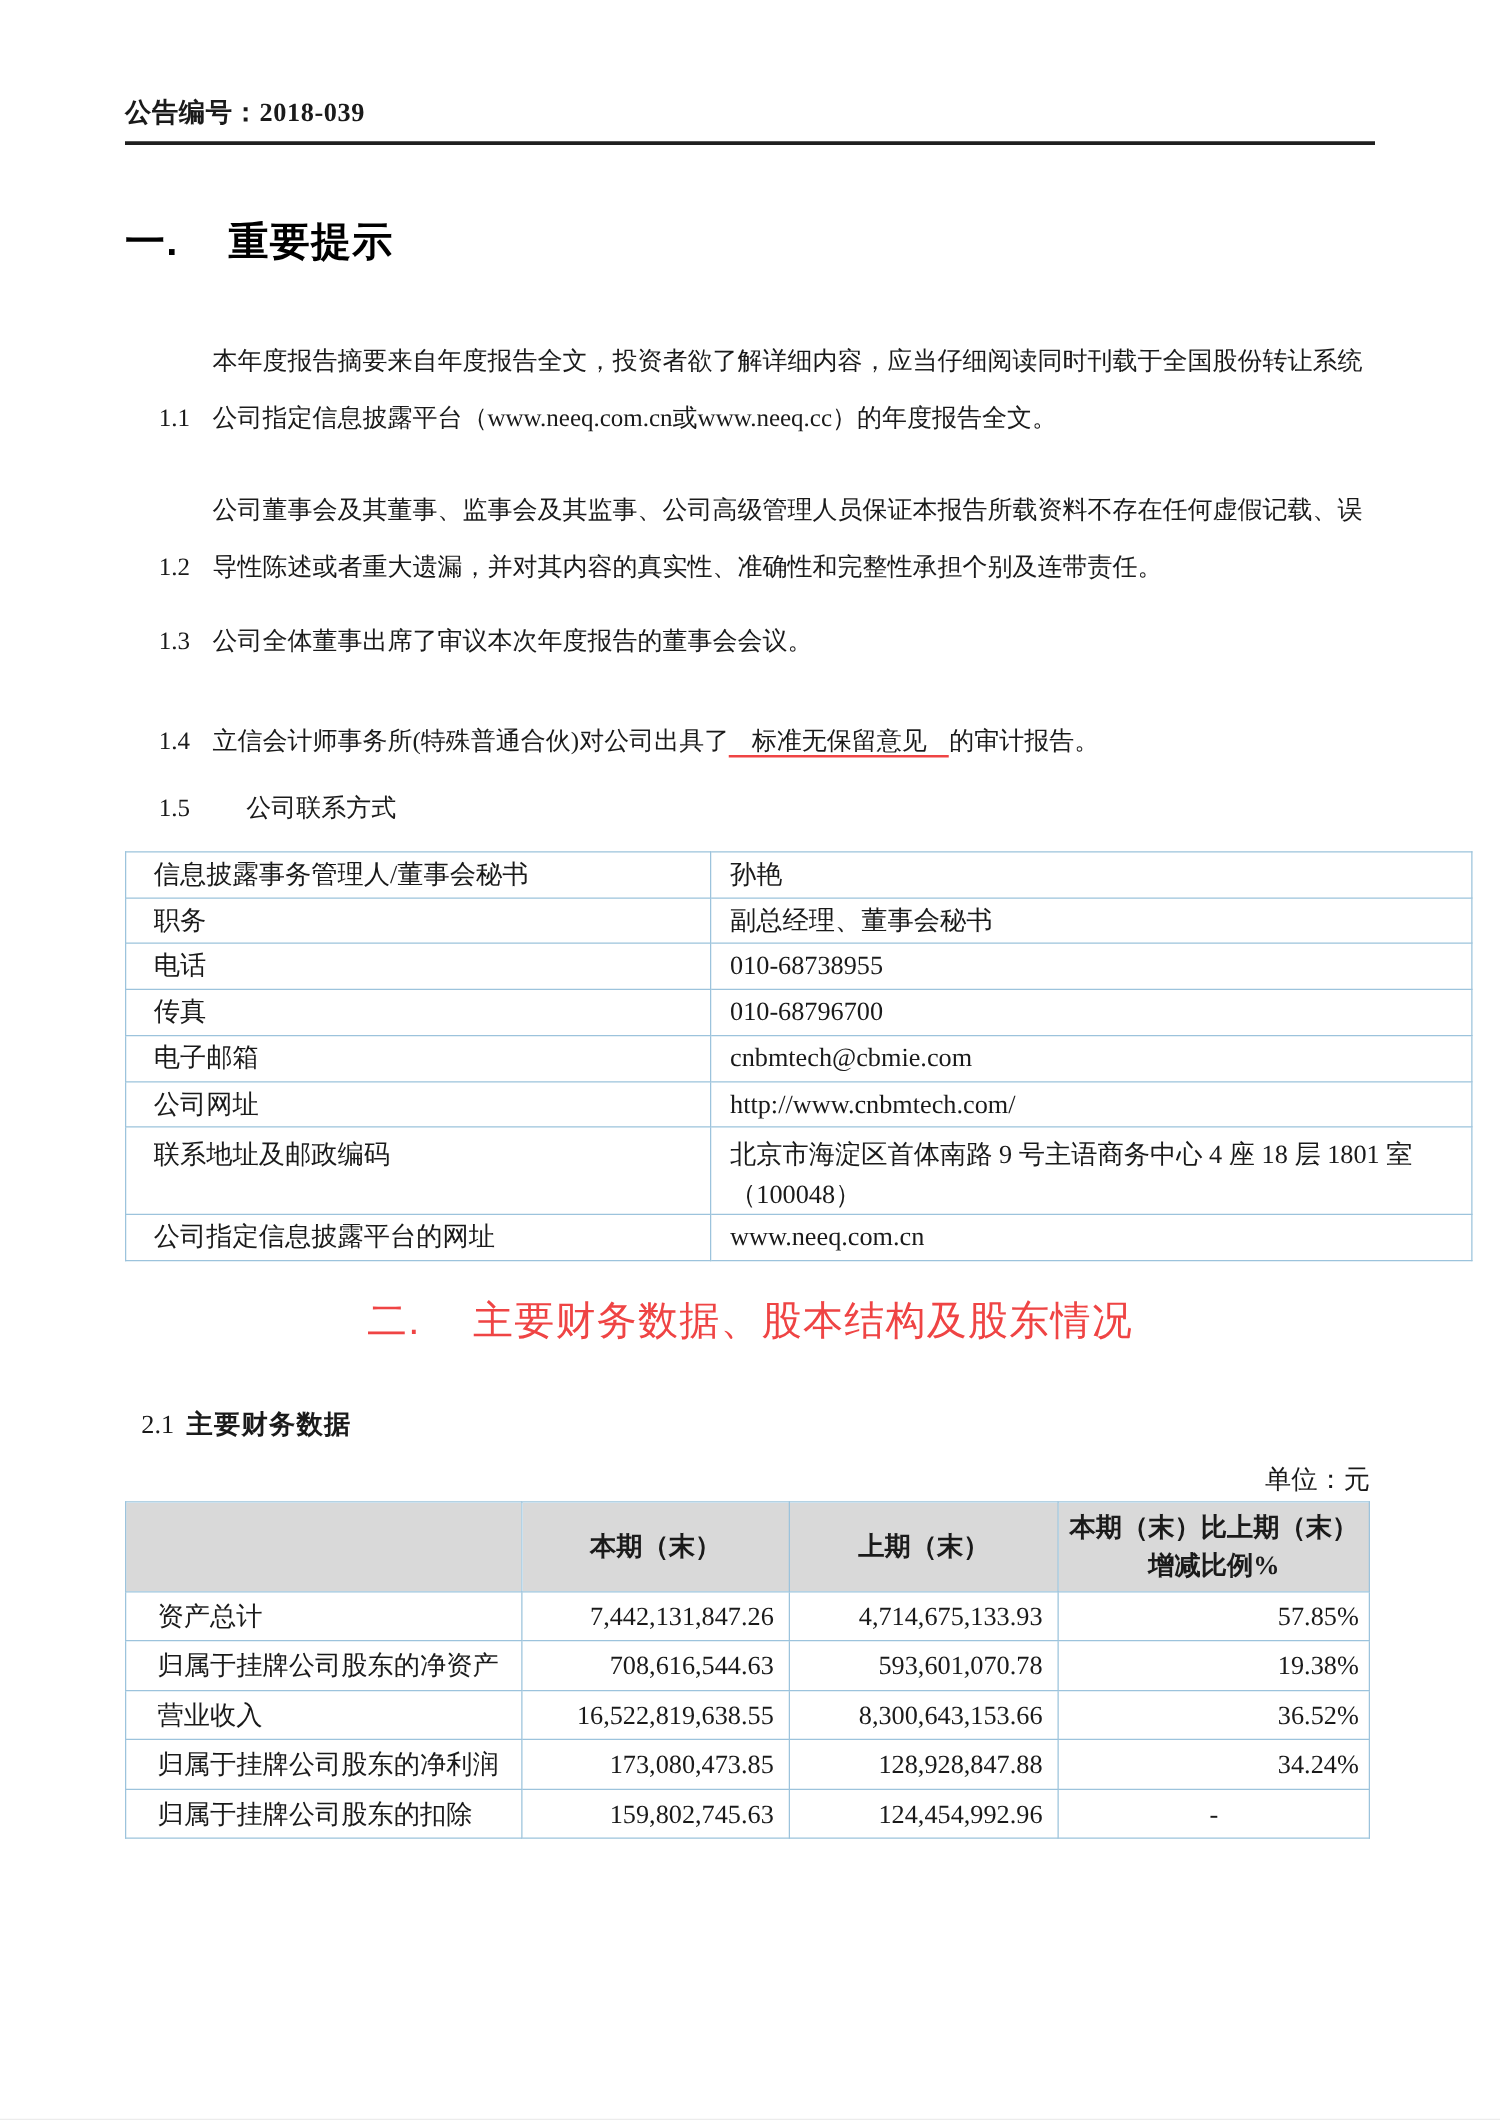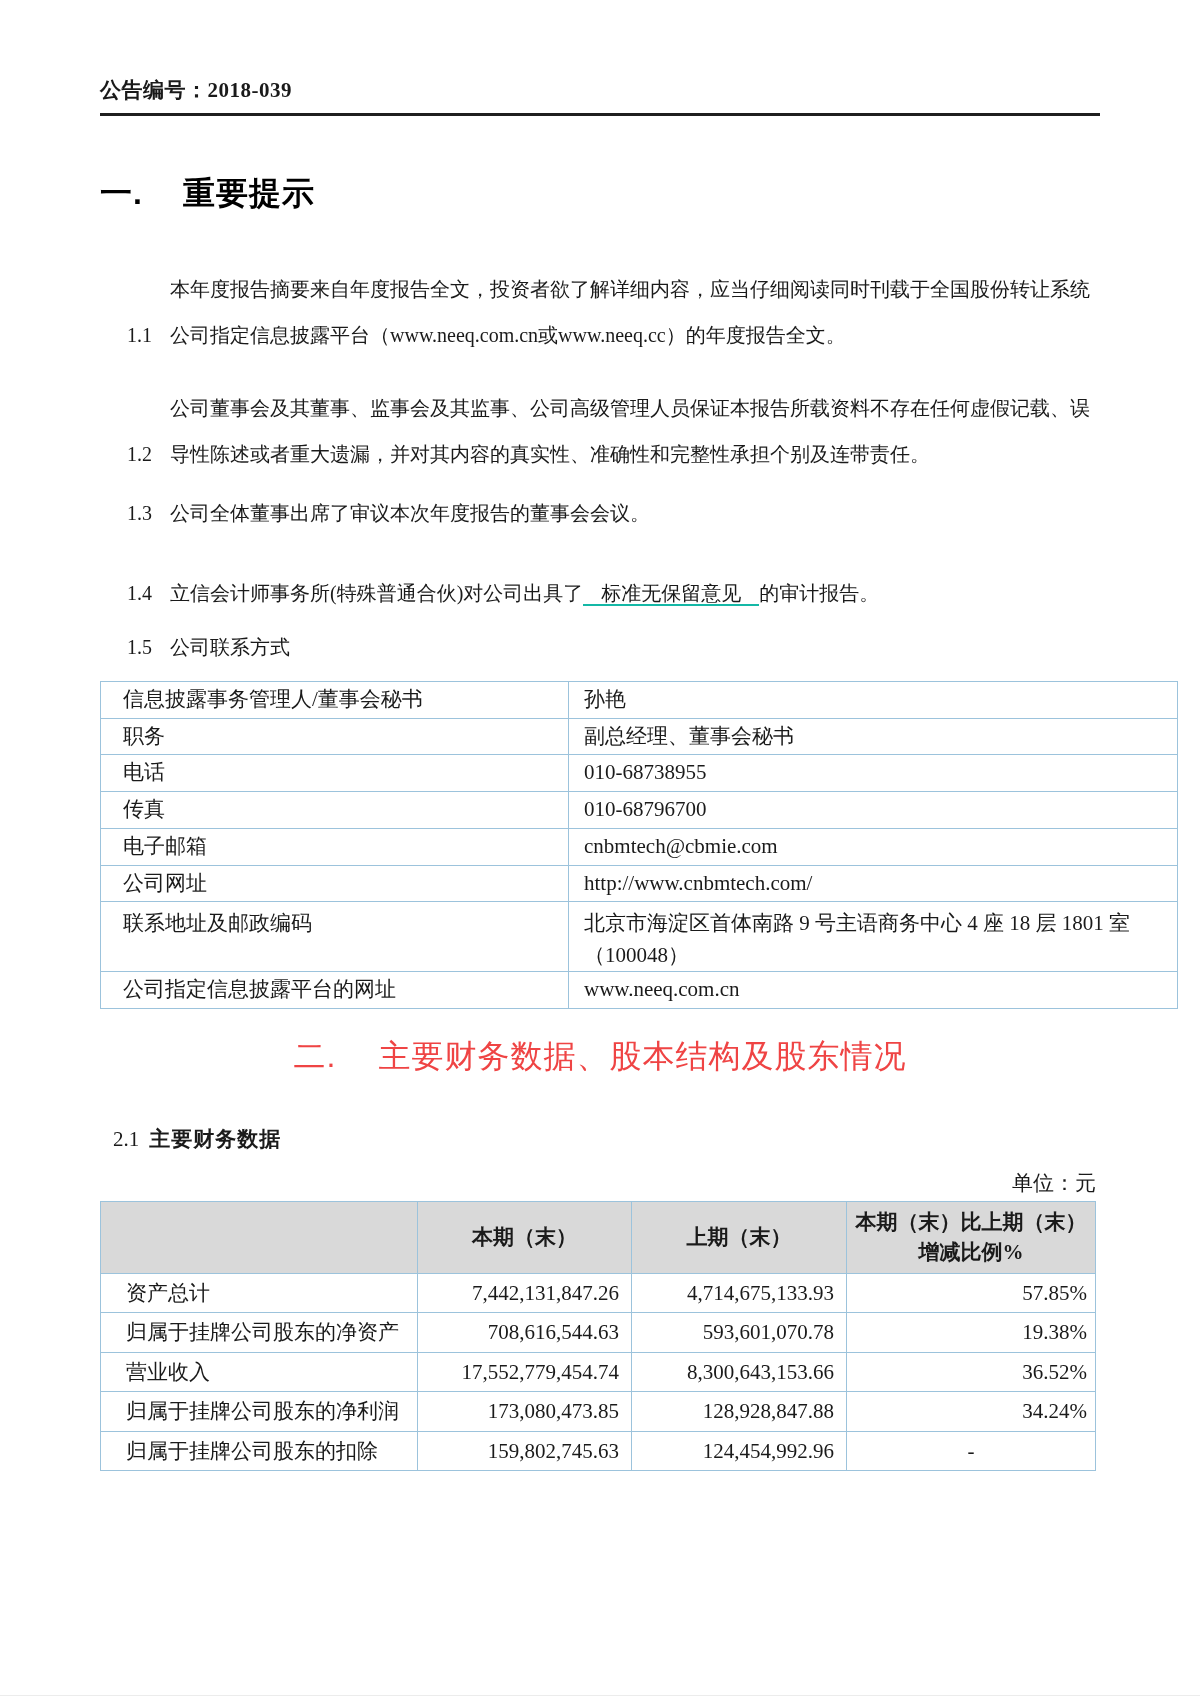--- a/index.html
+++ b/index.html
@@ -51,23 +51,23 @@
     padding-left:27px;
     font-size:20px;
     line-height:2.3;
   }
   .para .para-no{flex:none;width:43px;}
   .para .para-text{flex:1;}
   .p11{margin-top:50px;}
   .p12{margin-top:27px;}
   .p13{margin-top:13px;}
   .p14{margin-top:34px;}
-  .p15{margin-top:8px;}
+  .p15{margin-top:8px;gap:27px;}
   .underlined{
-    border-bottom:2px solid #14b8a6;
+    border-bottom:2px solid #ef4444;
     padding:0 18px;
   }
 
   
   table{border-collapse:collapse;table-layout:fixed;}
   .contact-table{
     width:1078px;
     margin-top:11px;
     font-size:21px;
   }
@@ -248,21 +248,21 @@
           <td class="pct">57.85%</td>
         </tr>
         <tr>
           <td class="f-label">归属于挂牌公司股东的净资产</td>
           <td class="num">708,616,544.63</td>
           <td class="num">593,601,070.78</td>
           <td class="pct">19.38%</td>
         </tr>
         <tr>
           <td class="f-label">营业收入</td>
-          <td class="num">17,552,779,454.74</td>
+          <td class="num">16,522,819,638.55</td>
           <td class="num">8,300,643,153.66</td>
           <td class="pct">36.52%</td>
         </tr>
         <tr>
           <td class="f-label">归属于挂牌公司股东的净利润</td>
           <td class="num">173,080,473.85</td>
           <td class="num">128,928,847.88</td>
           <td class="pct">34.24%</td>
         </tr>
         <tr>

